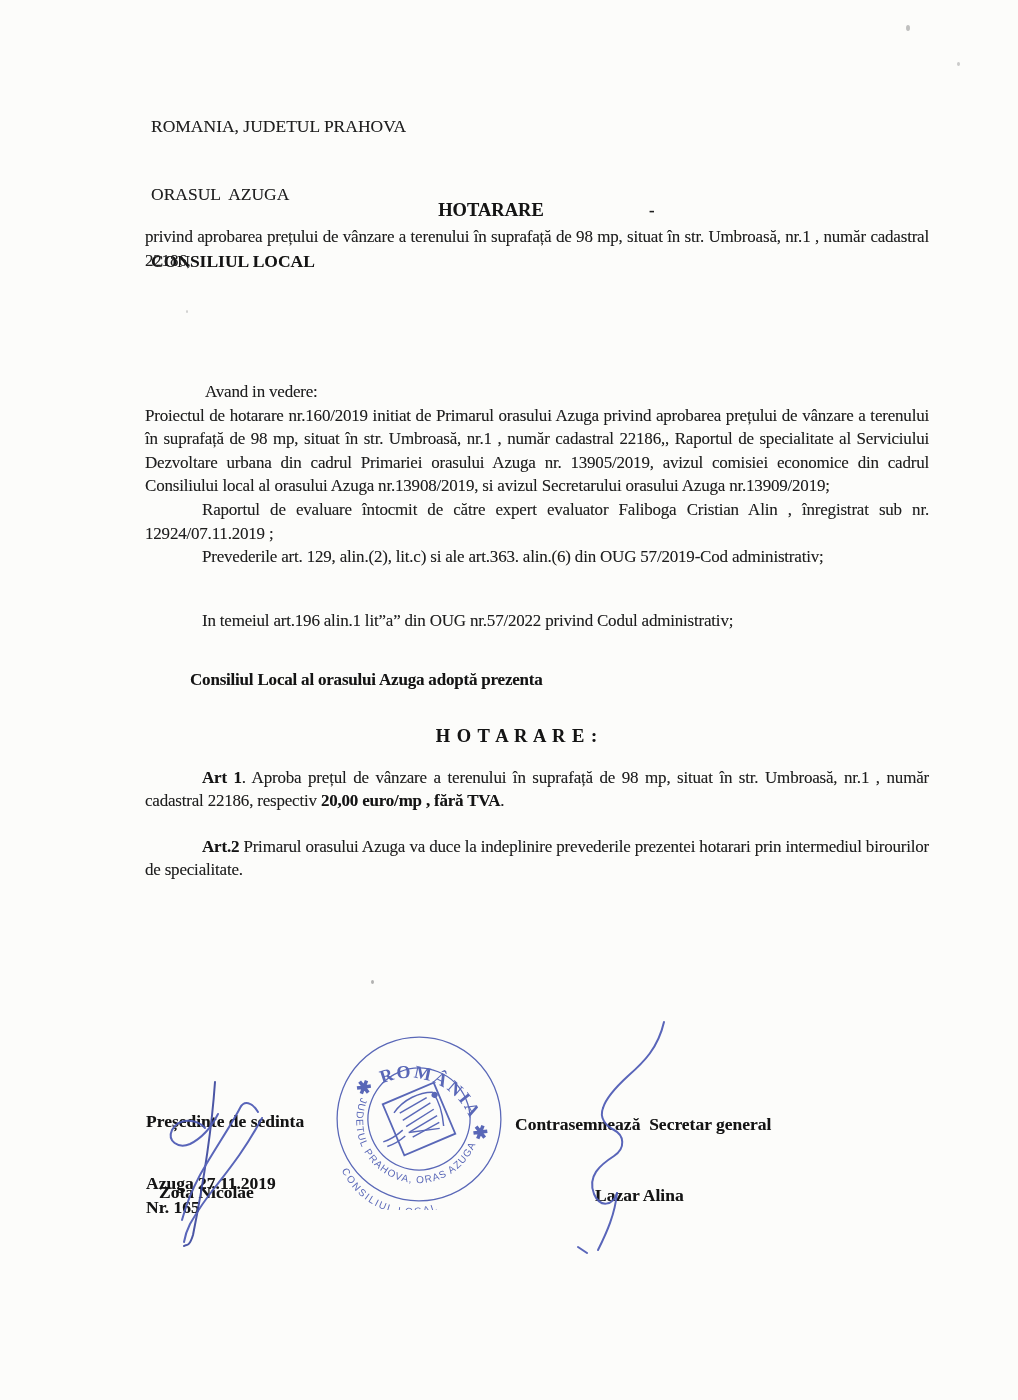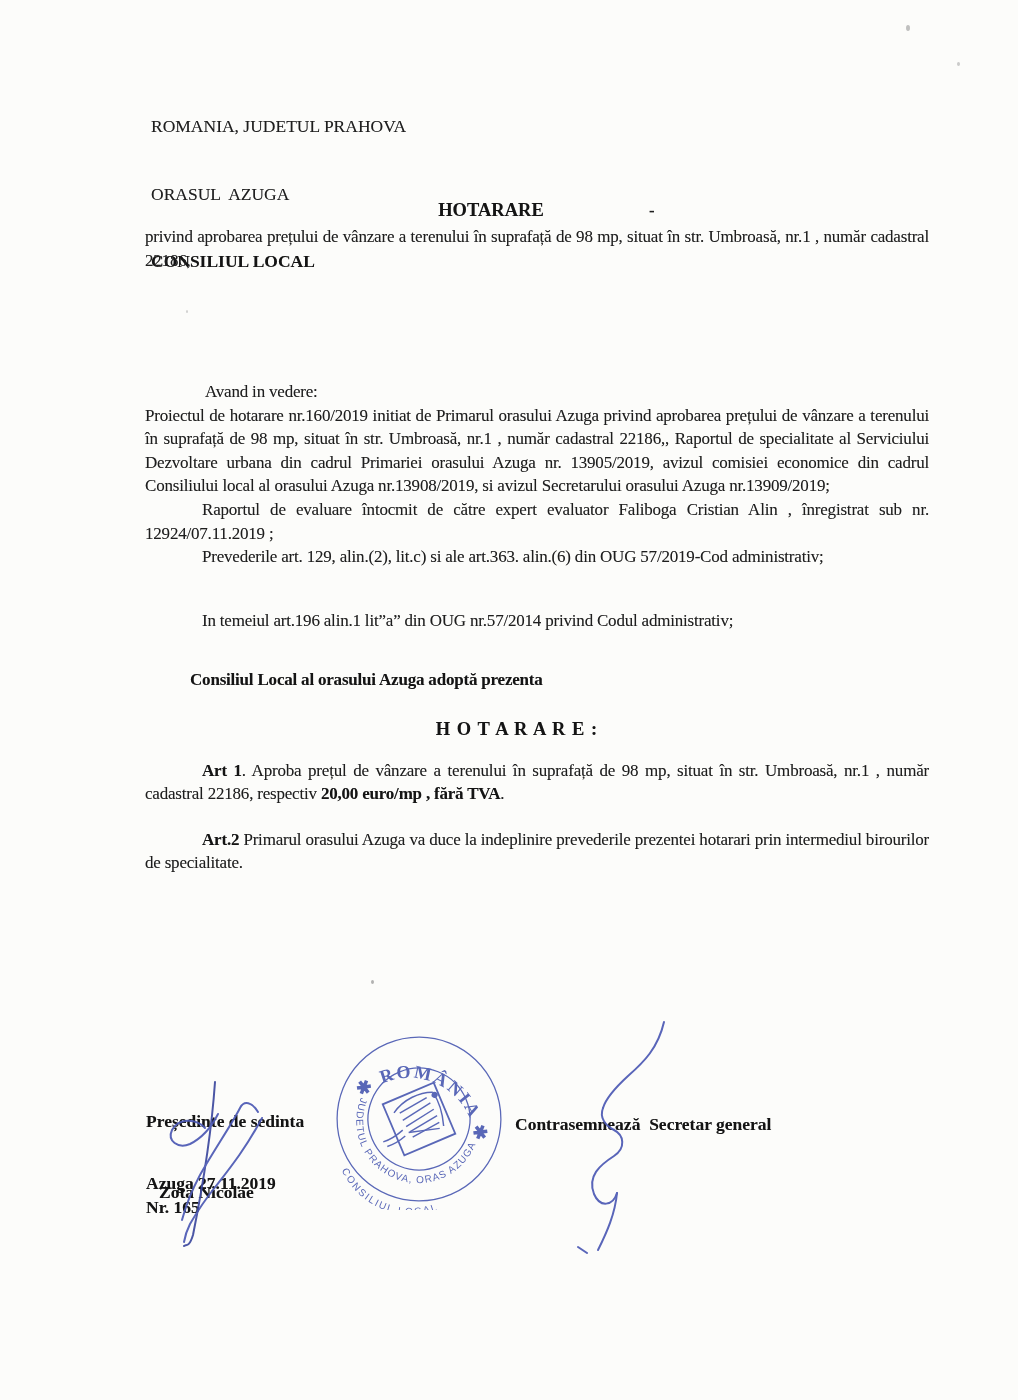--- a/index.html
+++ b/index.html
@@ -21,21 +21,21 @@
   .doc-title span{position:relative;left:-46px;}
   .stray{position:absolute;left:504px;top:2px;font-weight:bold;font-size:17px;}
   .subtitle{margin-top:3px;font-size:17px;line-height:23.6px;text-align:justify;letter-spacing:-0.2px;}
 
   .body-col{position:absolute;left:145px;top:380px;width:784px;font-size:17px;line-height:23.6px;text-align:justify;letter-spacing:-0.2px;}
   .ind60{text-indent:60px;}
   .ind57{text-indent:57px;}
   .ind45{text-indent:45px;}
   .mt-legal{margin-top:40px;}
   .mt-adopt{margin-top:36px;}
-  .decision{margin-top:26px;text-align:center;font-size:18.5px;letter-spacing:1px;}
+  .decision{margin-top:33px;text-align:center;font-size:18.5px;letter-spacing:1px;}
   .decision span{position:relative;left:-20px;}
   .mt-art1{margin-top:17px;}
   .mt-art2{margin-top:22px;}
 
   .sig-left{position:absolute;left:146px;top:1063px;font-size:17.5px;line-height:23.5px;font-weight:bold;color:#141414;white-space:pre-wrap;}
   .sig-left .name{padding-left:13px;}
   .sig-right{position:absolute;left:487px;top:1066px;font-size:17.5px;line-height:23.5px;font-weight:bold;color:#141414;white-space:pre-wrap;margin-left:28px;}
   .sig-right .name{padding-left:80px;}
   .footer-block{position:absolute;left:146px;top:1172px;font-size:17.5px;line-height:23.5px;font-weight:bold;color:#141414;}
 
@@ -64,33 +64,34 @@
     <div class="doc-title b"><span>HOTARARE</span></div>
     <span class="stray">-</span>
     <p class="subtitle">privind aprobarea prețului de vânzare a terenului în suprafață de 98 mp, situat în str. Umbroasă, nr.1 , număr cadastral 22186,</p>
   </div>
 
   <div class="body-col txt">
     <p class="ind60">Avand in vedere:</p>
     <p>Proiectul de hotarare nr.160/2019 initiat de Primarul orasului Azuga privind aprobarea prețului de vânzare a terenului în suprafață de 98 mp, situat în str. Umbroasă, nr.1 , număr cadastral 22186,, Raportul de specialitate al Serviciului Dezvoltare urbana din cadrul Primariei orasului Azuga nr. 13905/2019, avizul comisiei economice din cadrul Consiliului local al orasului Azuga nr.13908/2019, si avizul Secretarului orasului Azuga nr.13909/2019;</p>
     <p class="ind57">Raportul de evaluare  întocmit de către expert evaluator Faliboga Cristian Alin , înregistrat sub nr. 12924/07.11.2019 ;</p>
     <p class="ind57">Prevederile art. 129, alin.(2), lit.c) si ale art.363. alin.(6) din OUG 57/2019-Cod administrativ;</p>
-    <p class="ind57 mt-legal">In temeiul art.196 alin.1 lit”a” din OUG nr.57/2014 privind Codul administrativ;</p>
+    <p class="ind57 mt-legal">In temeiul art.196 alin.1 lit”a” din OUG nr.57/2022 privind Codul administrativ;</p>
     <p class="b ind45 mt-adopt">Consiliul Local al orasului Azuga adoptă prezenta</p>
     <p class="decision b"><span>H O T A R A R E :</span></p>
     <p class="ind57 mt-art1"><span class="b">Art 1</span><span>. Aproba  prețul de vânzare a terenului în suprafață de 98 mp, situat în str. Umbroasă, nr.1 , număr cadastral 22186, respectiv </span><span class="b">20,00 euro/mp , fără TVA</span><span>.</span></p>
     <p class="ind57 mt-art2"><span class="b">Art.2</span><span> Primarul orasului Azuga  va duce la indeplinire prevederile prezentei hotarari prin intermediul birourilor de specialitate.</span></p>
   </div>
 
   <div class="sig-left txt">
     <div>Președinte de sedinta</div>
     <div class="name">Zota Nicolae</div>
   </div>
   <div class="sig-right txt">
     <div>Contrasemnează  Secretar general</div>
+    <div class="name">Lazar Alina</div>
   </div>
 
   <div class="footer-block txt">
     <div>Azuga 27.11.2019</div>
     <div>Nr. 165</div>
   </div>
 
   <svg class="stamp-svg" viewBox="0 0 200 200">
     <defs>
       <path id="arcTop" d="M 30,112 A 72,72 0 0 1 170,112" fill="none"></path>

